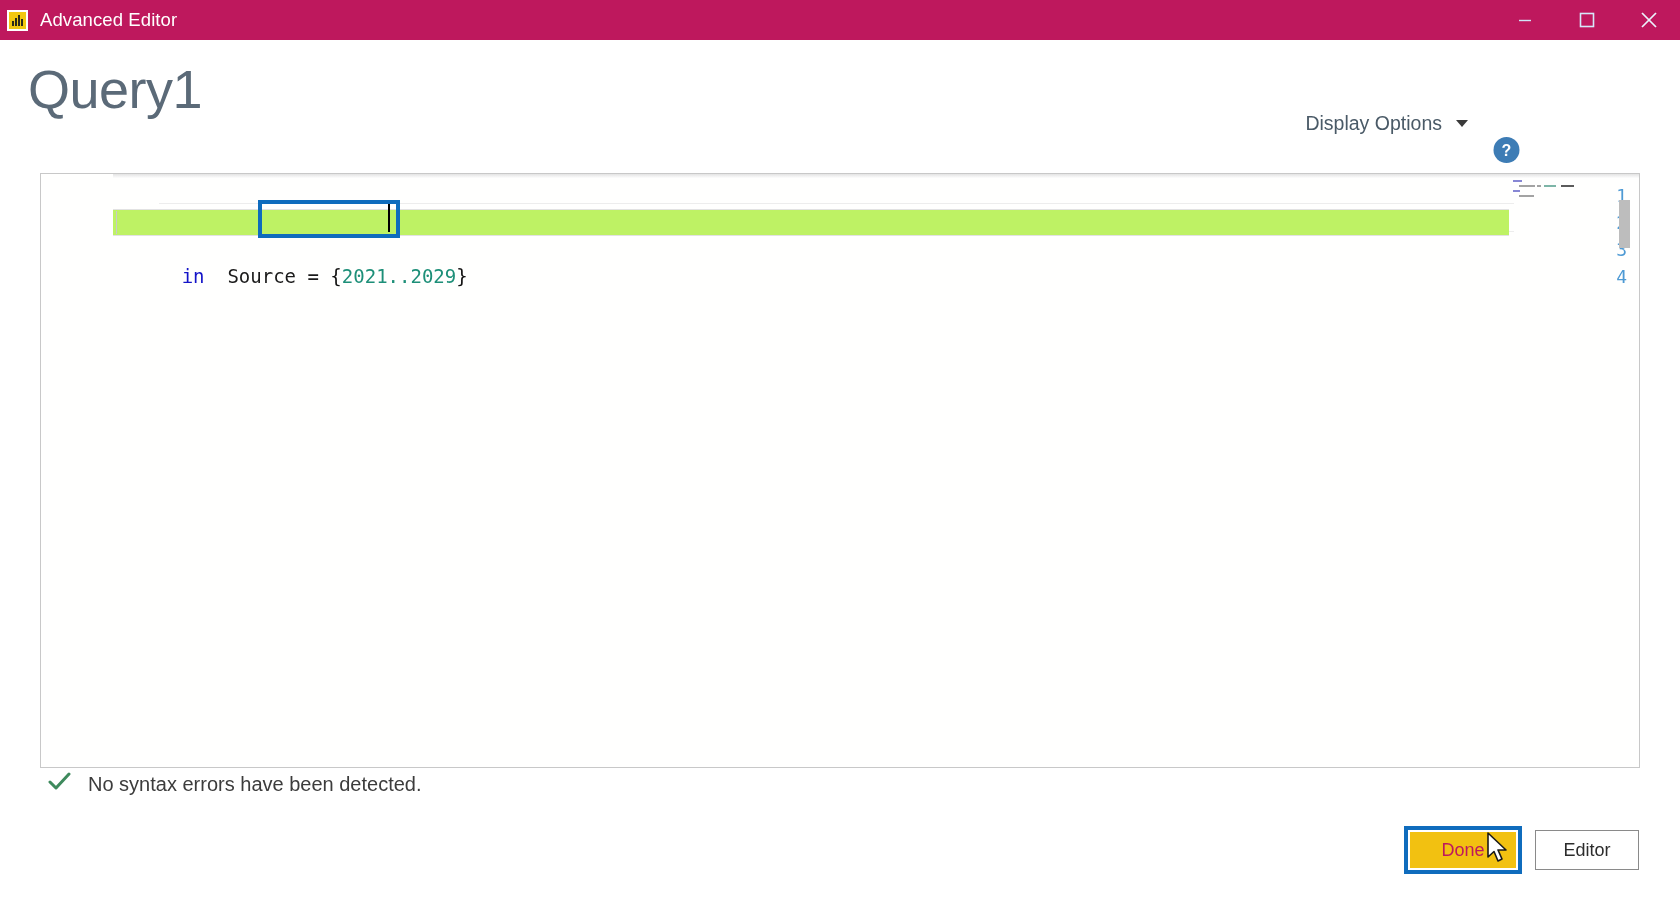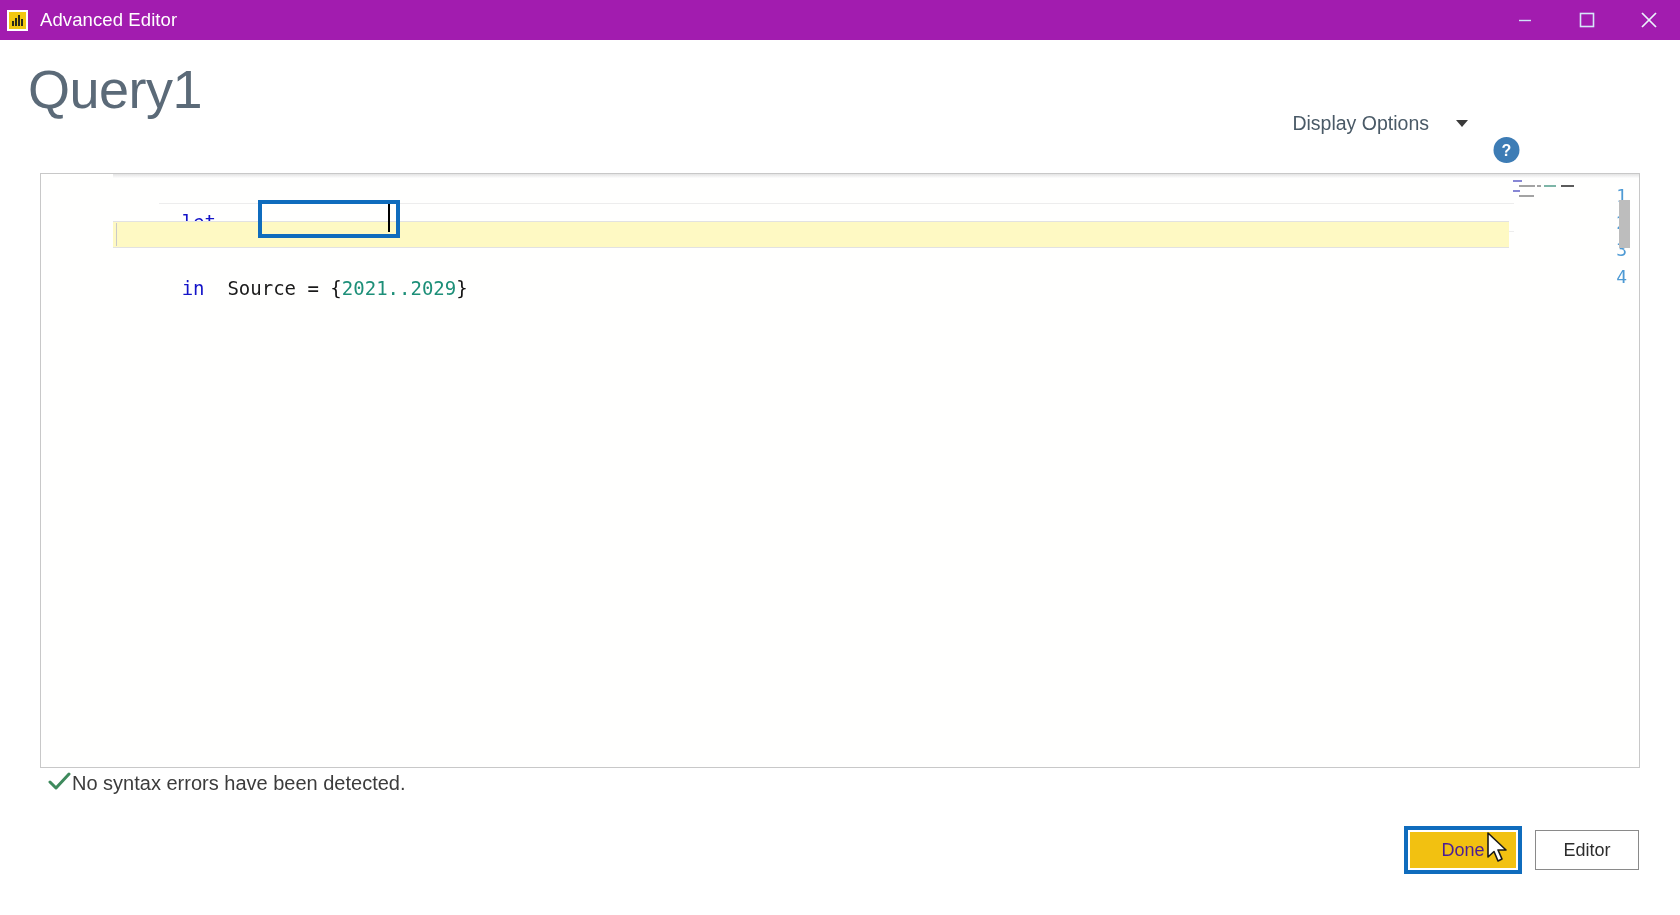--- a/index.html
+++ b/index.html
@@ -10,21 +10,21 @@
     overflow: hidden;
     background: #ffffff;
     font-family: "Liberation Sans", sans-serif;
   }
 
   
   .titlebar {
     position: absolute;
     top: 0; left: 0;
     width: 1680px; height: 40px;
-    background: #a21caf;
+    background: #be185d;
     display: flex;
     align-items: center;
   }
   .app-icon {
     width: 21px; height: 21px;
     margin-left: 7px;
     background: #f2c811;
     border: 2px solid #ffffff;
     position: relative;
     flex: 0 0 auto;
@@ -73,21 +73,21 @@
     font-weight: 300;
     color: #5b6a78;
     letter-spacing: -0.5px;
     line-height: 1;
   }
   .display-options {
     position: absolute;
     right: 212px; top: 72px;
     display: flex;
     align-items: center;
-    gap: 27px;
+    gap: 14px;
   }
   .display-options-label {
     font-size: 19.5px;
     color: #4a5a67;
     white-space: nowrap;
   }
   .caret-down {
     width: 0; height: 0;
     border-left: 6px solid transparent;
     border-right: 6px solid transparent;
@@ -137,23 +137,22 @@
     color: #4e9ad4;
     line-height: 27px;
   }
   .code-line {
     position: relative;
     height: 27px;
     white-space: pre;
     color: #1a1a1a;
   }
   .code-line.active {
-    background: #fef9c3;
+    background: #bef264;
     box-shadow: inset 0 1px 0 #e2e2e2, inset 0 -1px 0 #e2e2e2;
-    margin-top: 12px;
   }
   .kw  { color: #1414c8; }
   .num { color: #1d8f78; }
   .brc { color: #111111; }
   .indent-guide {
     position: absolute;
     left: 3px; top: 2px;
     width: 1px; height: 23px;
     background: #c9c9c9;
   }
@@ -201,41 +200,43 @@
     left: 118px;
     width: 1355px; height: 1px;
     background: #ededed;
   }
 
   
   .status {
     position: absolute;
     left: 48px; top: 772px;
     display: flex;
+    align-items: center;
+    gap: 16px;
   }
   .status-text {
     font-size: 20px;
     color: #3c3c3c;
   }
 
   
   .annot-done {
     position: absolute;
     left: 1404px; top: 826px;
     width: 118px; height: 48px;
     border: 4px solid #0f6cbd;
   }
   .btn-done {
     position: absolute;
     left: 1410px; top: 832px;
     width: 106px; height: 36px;
     background: #f2c111;
     border: none;
     font-size: 18px;
-    color: #4c1d95;
+    color: #be185d;
     font-family: "Liberation Sans", sans-serif;
     cursor: pointer;
   }
   .btn-cancel {
     position: absolute;
     left: 1535px; top: 830px;
     width: 104px; height: 40px;
     background: #ffffff;
     border: 1px solid #8a8a8a;
     font-size: 18px;

